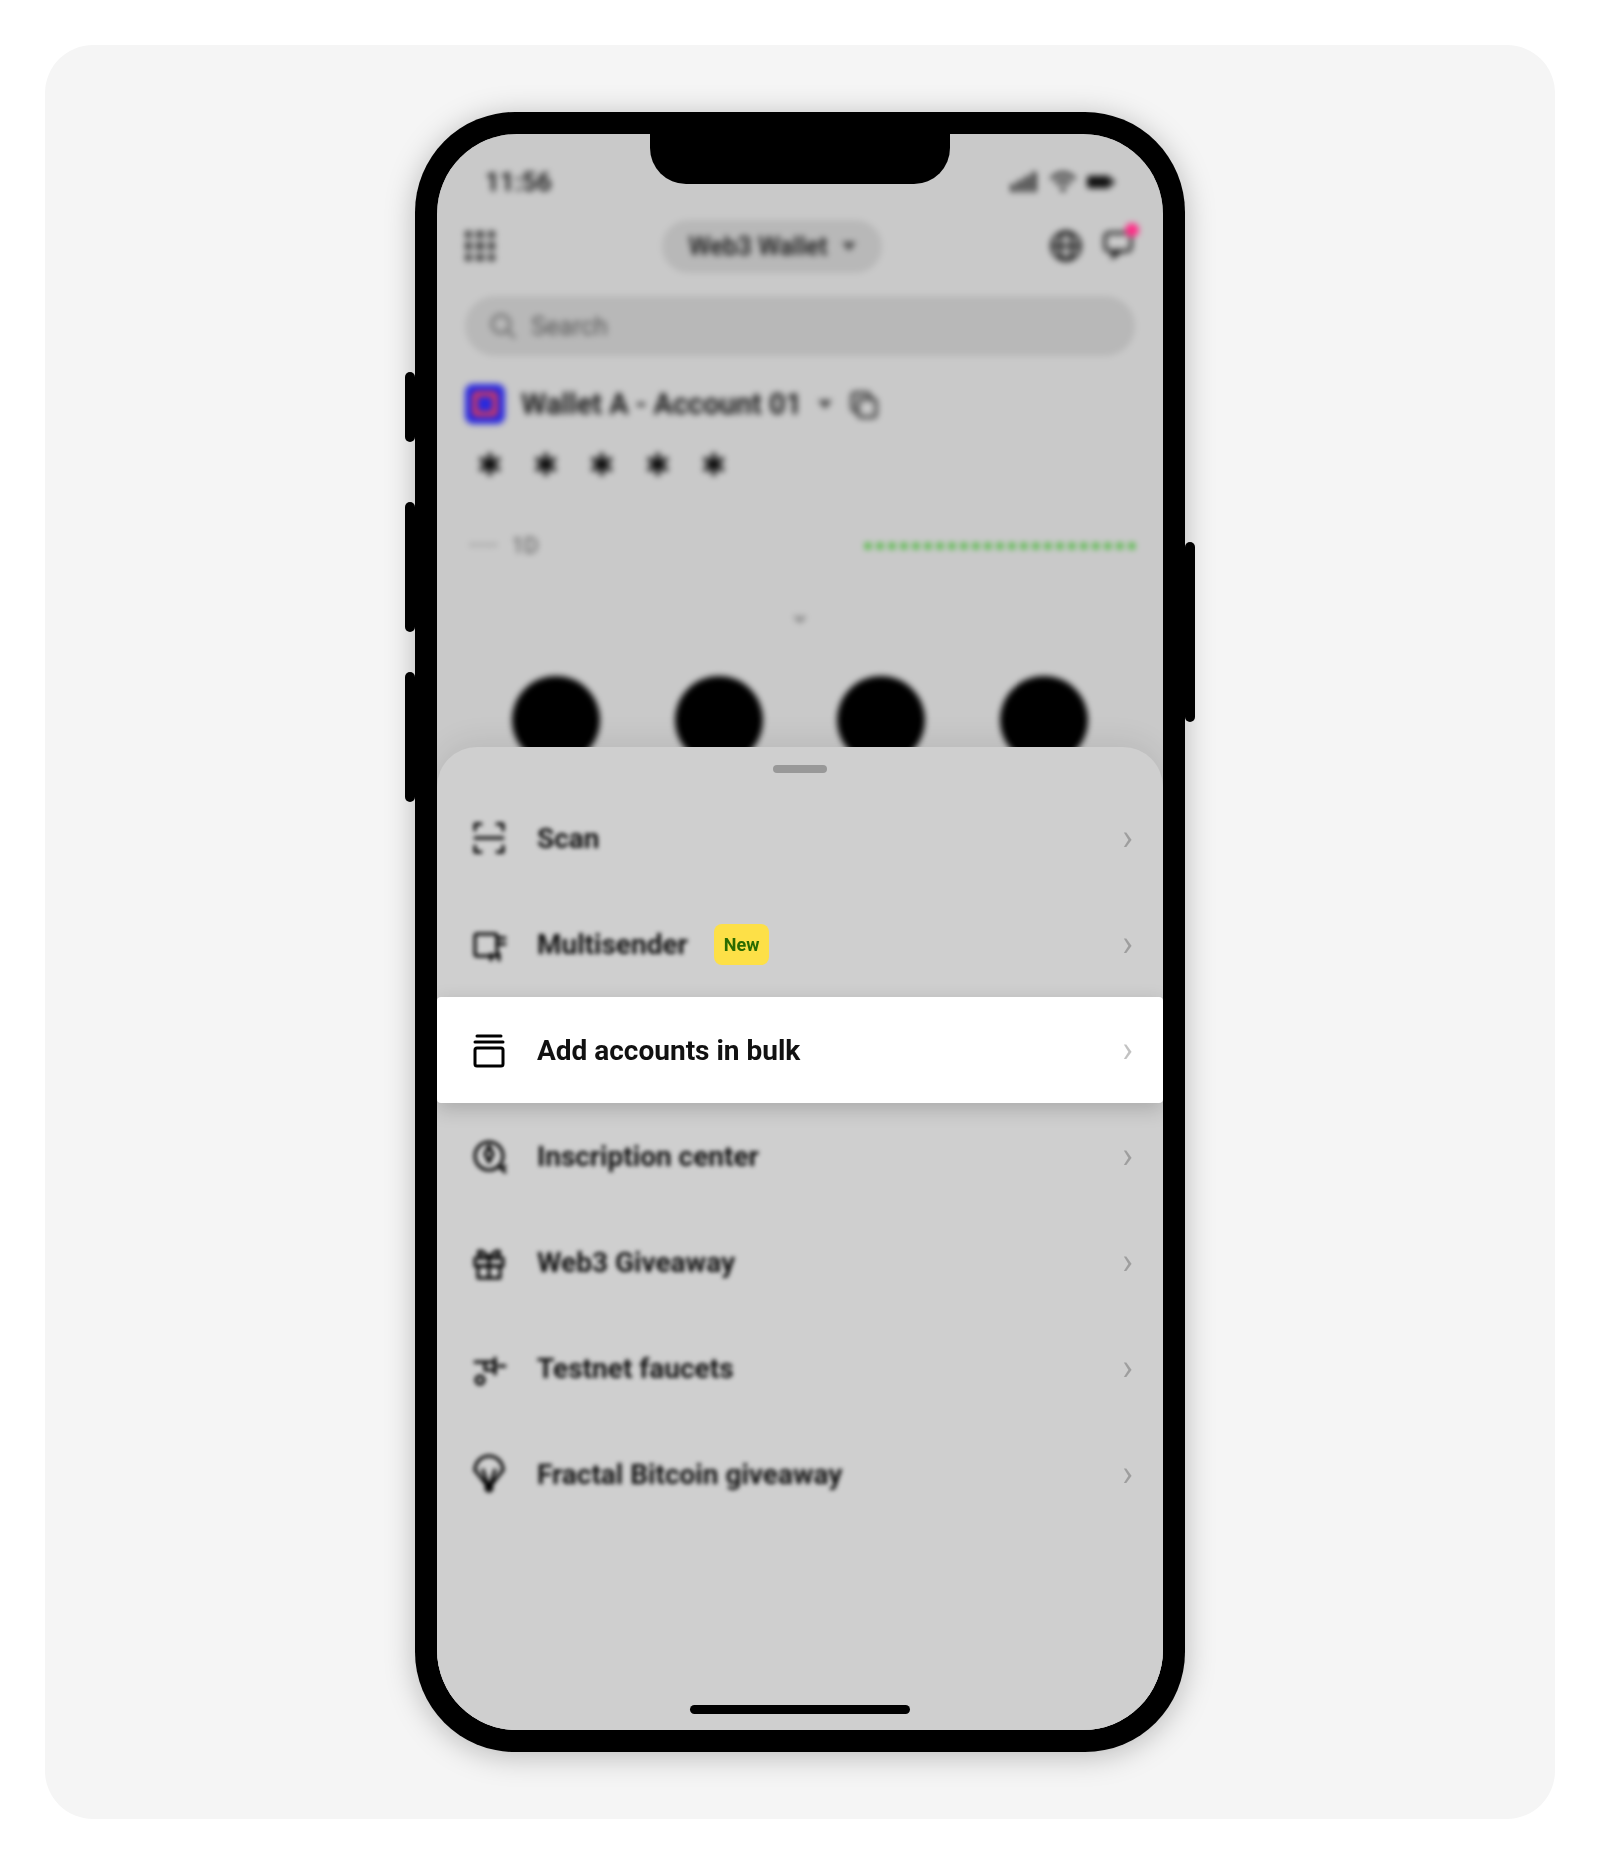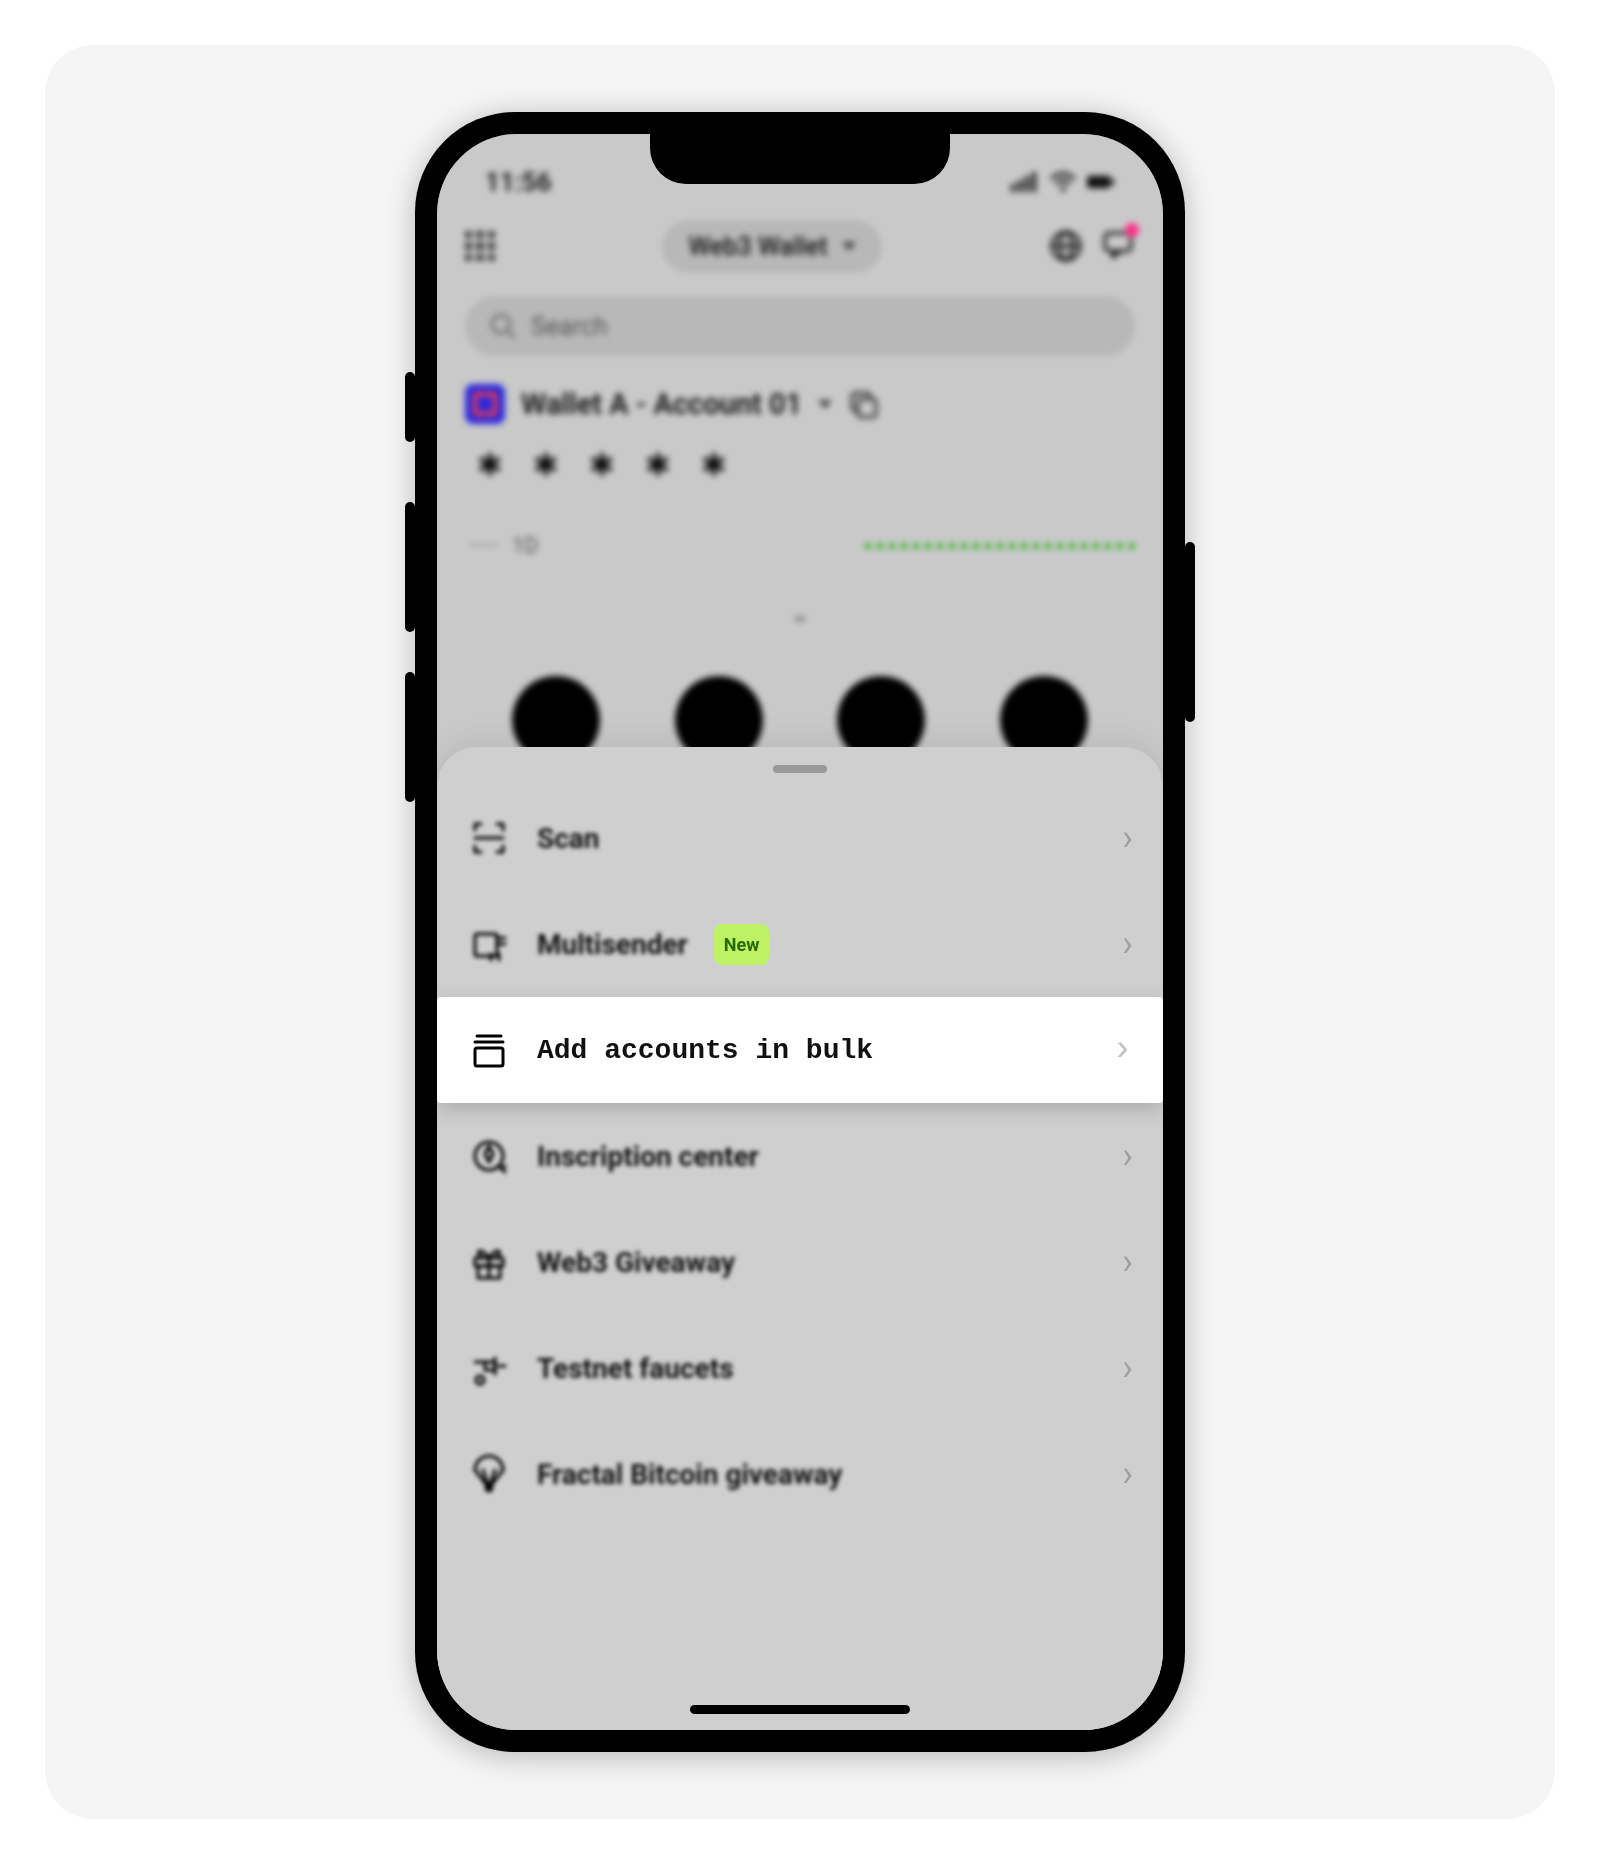--- a/index.html
+++ b/index.html
@@ -186,28 +186,27 @@
     gap: 26px;
     font-size: 28px; font-weight:700;
     color:#111;
     position:relative;
   }
   .menu-item .chev { margin-left:auto; opacity:.25; font-size:36px; font-weight:400; }
   .menu-item.highlight {
     background:#fff;
     box-shadow: 0 6px 20px rgba(0,0,0,.18);
     border-radius: 4px;
-    font-family: Liberation Mono, monospace;
   }
   .menu-item.dim .label,
   .menu-item.dim .menu-icon { filter: blur(2px); }
   .menu-icon { width:44px; height:44px; flex:0 0 44px; display:flex; align-items:center; justify-content:center; }
   .menu-icon svg { width:40px; height:40px; stroke:#000; stroke-width:3; fill:none; stroke-linecap:round; stroke-linejoin:round; }
   .badge {
-    background:#bef264; color:#2a6b00;
+    background:#fde047; color:#2a6b00;
     font-size:18px; font-weight:700;
     padding:10px 10px; border-radius:8px;
   }
 </style>
 </head>
 <body>
 
 <div class="page">
   <div class="card">
     <div class="phone">

